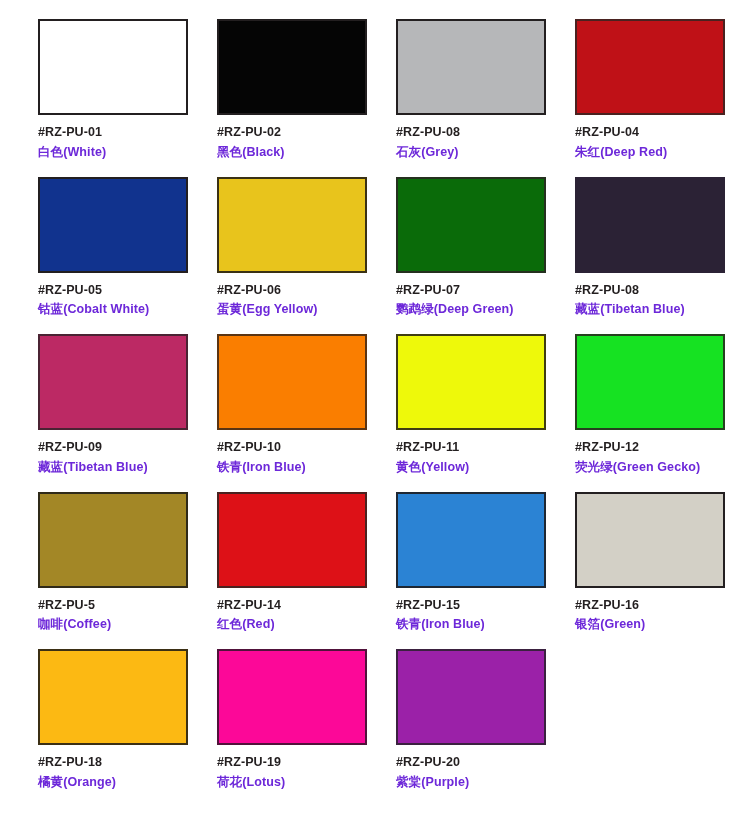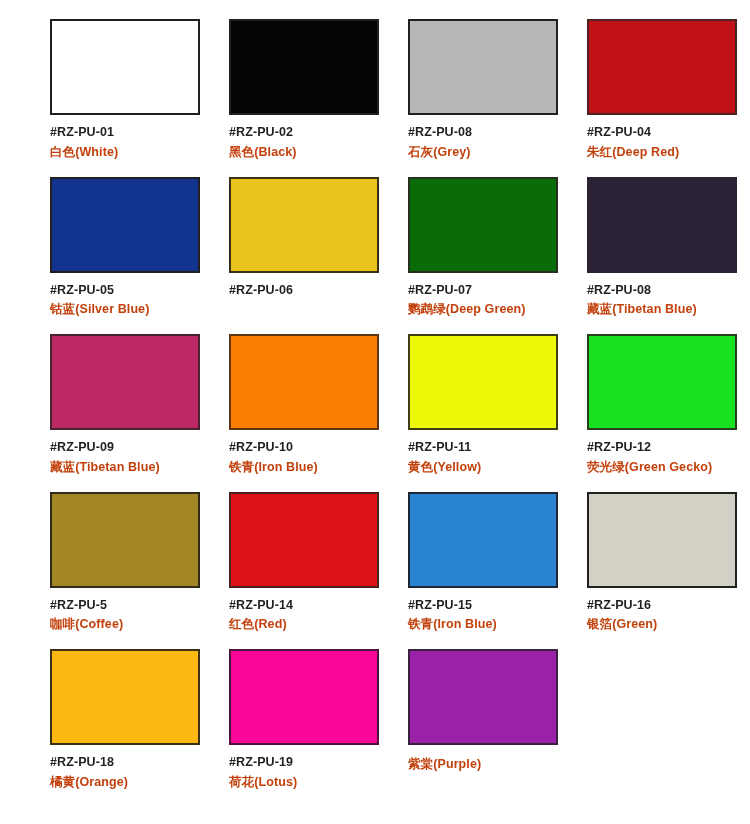--- a/index.html
+++ b/index.html
@@ -12,21 +12,21 @@
     height: 824px;
     background: #ffffff;
     font-family: "Liberation Sans", "DejaVu Sans", sans-serif;
     overflow: hidden;
   }
   #swatch-sheet {
     position: relative;
     width: 632px;
     height: 824px;
     box-sizing: border-box;
-    padding: 19px 0 0 16px;
+    padding: 19px 0 0 4px;
   }
   .swatch-grid {
     display: grid;
     grid-template-columns: repeat(4, 150px);
     column-gap: 29px;
     row-gap: 15px;
     margin-left: 34px;
   }
   .swatch-cell {
     width: 150px;
@@ -46,21 +46,21 @@
   .swatch-code {
     font-size: 12.5px;
     font-weight: bold;
     color: #231f20;
     letter-spacing: 0.1px;
     white-space: nowrap;
   }
   .swatch-name {
     font-size: 12.5px;
     font-weight: bold;
-    color: #c2410c;
+    color: #6d28d9;
     letter-spacing: 0.1px;
     white-space: nowrap;
     margin-top: 2px;
   }
 </style>
 </head>
 <body>
 
 <div id="swatch-sheet">
   <div class="swatch-grid">
@@ -89,27 +89,28 @@
         <div class="swatch-chip" style="background: rgb(191, 17, 23); border-color: rgb(74, 34, 32);"></div>
         <div class="swatch-labels">
           <div class="swatch-code">#RZ-PU-04</div>
           <div class="swatch-name">朱红(Deep Red)</div>
         </div>
       </div>
       <div class="swatch-cell">
         <div class="swatch-chip" style="background: rgb(17, 51, 142); border-color: rgb(35, 31, 32);"></div>
         <div class="swatch-labels">
           <div class="swatch-code">#RZ-PU-05</div>
-          <div class="swatch-name">钴蓝(Silver Blue)</div>
+          <div class="swatch-name">钴蓝(Cobalt White)</div>
         </div>
       </div>
       <div class="swatch-cell">
         <div class="swatch-chip" style="background: rgb(232, 196, 28); border-color: rgb(58, 49, 20);"></div>
         <div class="swatch-labels">
           <div class="swatch-code">#RZ-PU-06</div>
+          <div class="swatch-name">蛋黄(Egg Yellow)</div>
         </div>
       </div>
       <div class="swatch-cell">
         <div class="swatch-chip" style="background: rgb(10, 107, 9); border-color: rgb(37, 48, 31);"></div>
         <div class="swatch-labels">
           <div class="swatch-code">#RZ-PU-07</div>
           <div class="swatch-name">鹦鹉绿(Deep Green)</div>
         </div>
       </div>
       <div class="swatch-cell">
@@ -185,17 +186,18 @@
       <div class="swatch-cell">
         <div class="swatch-chip" style="background: rgb(252, 8, 152); border-color: rgb(81, 18, 59);"></div>
         <div class="swatch-labels">
           <div class="swatch-code">#RZ-PU-19</div>
           <div class="swatch-name">荷花(Lotus)</div>
         </div>
       </div>
       <div class="swatch-cell">
         <div class="swatch-chip" style="background: rgb(155, 33, 168); border-color: rgb(59, 33, 64);"></div>
         <div class="swatch-labels">
+          <div class="swatch-code">#RZ-PU-20</div>
           <div class="swatch-name">紫棠(Purple)</div>
         </div>
       </div>
     </div>
 </div>
 
 </body></html>

